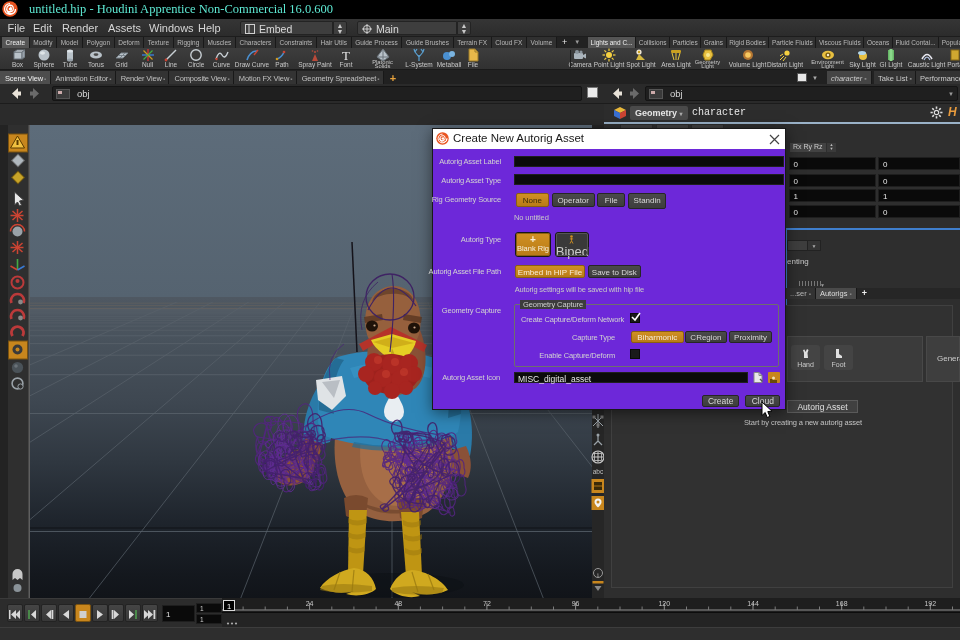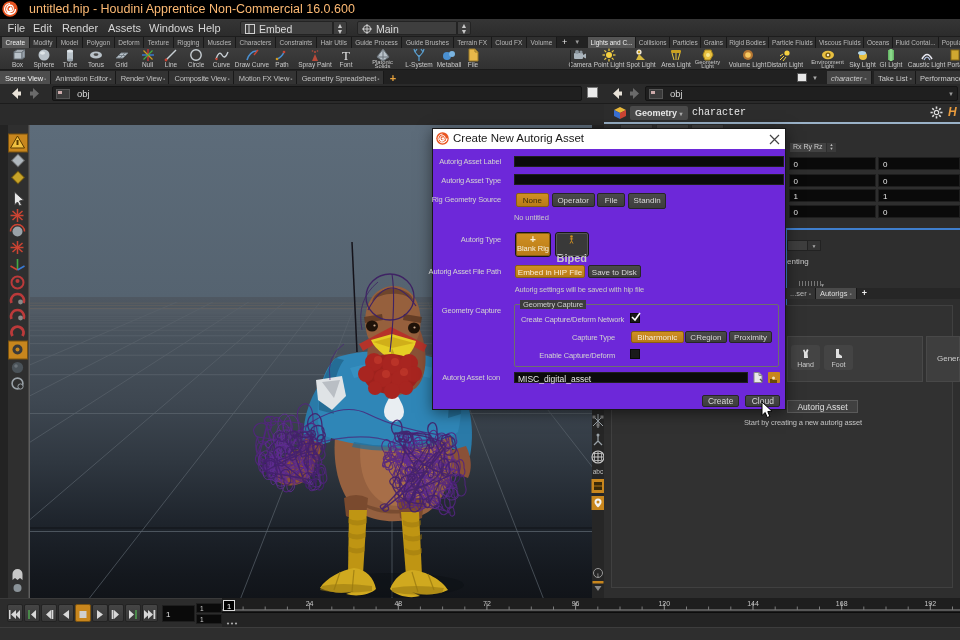--- a/index.html
+++ b/index.html
@@ -6,21 +6,21 @@
 .abs{position:absolute;}
 .row{white-space:nowrap;}
 </style></head><body>
 <div class="abs" style="left:0;top:0;width:960px;height:640px;background:#2b2b2b;">
 <div class="abs" style="left:0;top:0;width:960px;height:19px;background:#000;">
 <svg class="abs" style="left:2px;top:1px" width="16" height="16" viewBox="0 0 20 20">
 <circle cx="10" cy="10" r="9.6" fill="#e95420"></circle>
 <path d="M10 3.2 A6.8 6.8 0 1 0 16.8 10 A5.4 5.4 0 1 1 10 5.2 A4.2 4.2 0 1 1 5.8 10 A3 3 0 1 0 10 7.4" fill="none" stroke="#fff" stroke-width="1.5"></path>
 <circle cx="10" cy="10" r="1.6" fill="#fff"></circle>
 </svg>
-<div class="abs" style="left:29px;top:2px;font-size:12.5px;color:#fdba74;">untitled.hip - Houdini Apprentice Non-Commercial 16.0.600</div>
+<div class="abs" style="left:29px;top:2px;font-size:12.5px;color:#5eead4;font-family:Liberation Serif, serif;">untitled.hip - Houdini Apprentice Non-Commercial 16.0.600</div>
 </div>
     <div class="abs" style="left:0;top:19px;width:960px;height:18px;background:linear-gradient(#353535,#2c2c2c);border-bottom:1px solid #1d1d1d;">
       <div class="abs" style="left:7.5px;top:3px;font-size:11px;color:#d6d6d6;">File</div>
       <div class="abs" style="left:33px;top:3px;font-size:11px;color:#d6d6d6;">Edit</div>
       <div class="abs" style="left:62px;top:3px;font-size:11px;color:#d6d6d6;">Render</div>
       <div class="abs" style="left:108px;top:3px;font-size:11px;color:#d6d6d6;">Assets</div>
       <div class="abs" style="left:149px;top:3px;font-size:11px;color:#d6d6d6;">Windows</div>
       <div class="abs" style="left:198px;top:3px;font-size:11px;color:#d6d6d6;">Help</div>
       <div class="abs" style="left:240px;top:2px;width:93px;height:14px;background:#3e3e3e;border:1px solid #232323;border-radius:2px 0 0 2px;">
 <svg class="abs" style="left:4px;top:2px" width="10" height="10" viewBox="0 0 10 10">
@@ -630,21 +630,21 @@
       <div class="abs" style="right:284px;top:106px;white-space:nowrap;font-size:7.5px;letter-spacing:-0.15px;color:#d2d2d2;">Autorig Type</div>
       <div class="abs" style="left:81.7px;top:103.4px;width:36.5px;height:24.2px;background:linear-gradient(#d09022,#b97b18);border:1px solid #171717;outline:1px solid #8a5f10;outline-offset:-2px;border-radius:3px;text-align:center;">
         <div style="color:#f8f0dc;font-size:10px;font-weight:bold;line-height:11px;margin-top:1px;">+</div>
         <div style="color:#f8f0dc;font-size:7.5px;margin-top:-1px;">Blank Rig</div>
       </div>
       <div class="abs" style="left:121.8px;top:103.4px;width:34px;height:24.2px;background:#393939;border:1px solid #171717;outline:1px solid #555;outline-offset:-2px;border-radius:3px;text-align:center;">
         <svg width="7" height="9" viewBox="0 0 8 11" style="margin-top:2px;display:block;margin-left:auto;margin-right:auto;">
           <circle cx="4" cy="1.8" r="1.6" fill="#d09022"></circle>
           <path d="M4 3.5 L4 7 M4 7 L2.2 10.5 M4 7 L5.8 10.5 M2 4.8 L6 4.8" stroke="#d09022" stroke-width="1.1" fill="none"></path>
         </svg>
-        <div style="color:#c8c8c8;font-size:11px;margin-top:11px;line-height:7px;font-weight:bold;">Biped</div>
+        <div style="color:#c8c8c8;font-size:13px;margin-top:4px;line-height:7px;">Biped</div>
       </div>
       <div class="abs" style="right:284px;top:137.5px;white-space:nowrap;font-size:7.5px;letter-spacing:-0.15px;color:#d2d2d2;">Autorig Asset File Path</div>
       <div class="abs" style="left:81.7px;top:135.6px;width:70.6px;height:13.4px;background:linear-gradient(#d09022,#b97b18);border:1px solid #8a5f10;border-radius:2px;color:#f8eed8;font-size:8px;text-align:center;padding-top:2px;">Embed in HIP File</div>
       <div class="abs" style="left:154.7px;top:135.6px;width:53.2px;height:13.4px;background:linear-gradient(#4a4a4a,#3d3d3d);border:1px solid #262626;border-radius:2px;color:#d8d8d8;font-size:8px;text-align:center;padding-top:2px;">Save to Disk</div>
       <div class="abs" style="left:81.7px;top:155.5px;font-size:7.5px;letter-spacing:-0.15px;color:#c8c8c8;">Autorig settings will be saved with hip file</div>
       <div class="abs" style="right:284px;top:176.5px;white-space:nowrap;font-size:7.5px;letter-spacing:-0.15px;color:#d2d2d2;">Geometry Capture</div>
       <div class="abs" style="left:81px;top:175px;width:265px;height:62.5px;border:1px solid #6e6e6e;border-radius:2px;"></div>
       <div class="abs" style="left:87px;top:170.5px;background:#3c3c3c;padding:0 3px;font-size:7.5px;letter-spacing:-0.1px;color:#cfcfcf;">Geometry Capture</div>
       <div class="abs" style="left:88px;top:185.5px;font-size:7.5px;letter-spacing:-0.15px;color:#d2d2d2;">Create Capture/Deform Network</div>
       <div class="abs" style="left:196.7px;top:184px;width:10px;height:10px;background:#1a1a1a;border:1px solid #0a0a0a;">

